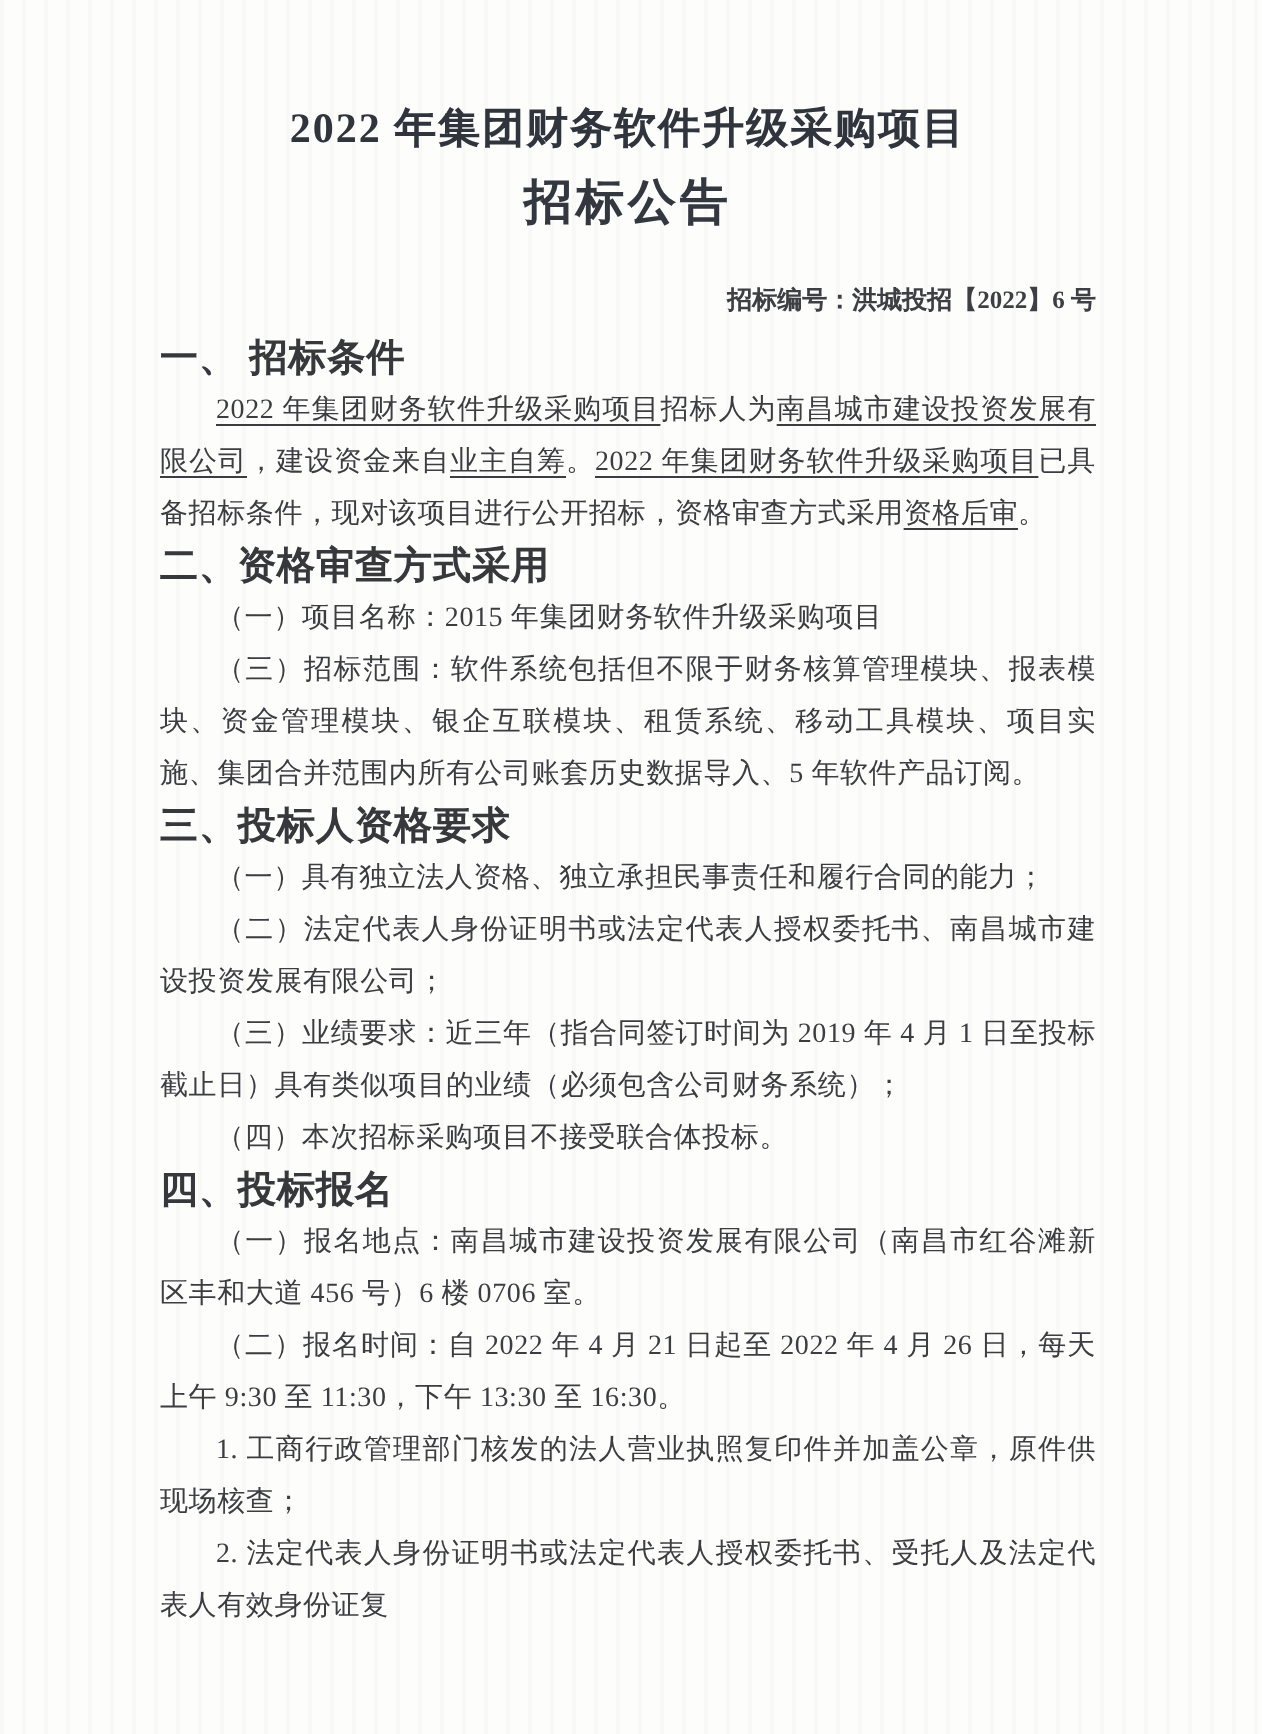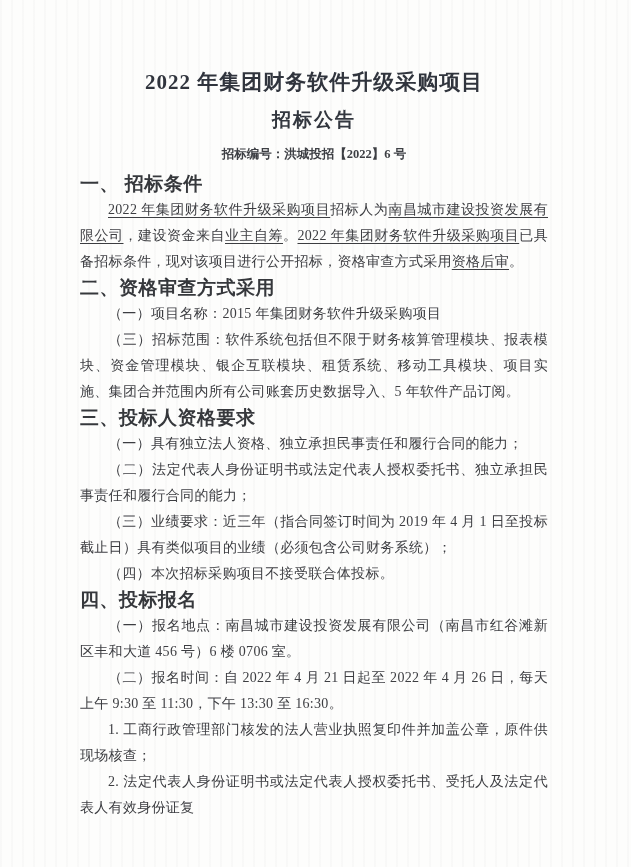--- a/index.html
+++ b/index.html
@@ -11,51 +11,51 @@
     height: 867px;
     overflow: hidden;
     background: #fcfcfb;
     font-family: "Liberation Serif", "DejaVu Serif", serif;
   }
   .page {
     position: relative;
     width: 631px;
     height: 867px;
     box-sizing: border-box;
-    padding: 67px 83px 0 80px;
+    padding: 49px 83px 0 80px;
     color: #3a3a3a;
     
     background:
       repeating-linear-gradient(90deg,
         rgba(120,120,125,0.035) 0px, rgba(120,120,125,0.035) 2px,
         rgba(255,255,255,0) 2px, rgba(255,255,255,0) 11px),
       #fdfdfc;
   }
   .doc-title {
     text-align: center;
     font-size: 21px;
     line-height: 30px;
     font-weight: bold;
     color: #30343d;
     letter-spacing: 1px;
   }
   .doc-subtitle {
     text-align: center;
-    font-size: 19px;
+    font-size: 24px;
     line-height: 28px;
     font-weight: bold;
     color: #33373f;
     margin-top: 9px;
     letter-spacing: 2px;
   }
   .doc-meta {
-    text-align: center;
+    text-align: right;
     font-size: 12.5px;
     line-height: 20px;
-    margin-top: 10px;
+    margin-top: 24px;
     color: #3d3f44;
     font-weight: 600;
   }
   .doc-body {
     margin-top: 7px;
   }
   .sec-heading {
     font-family: "Liberation Sans", "DejaVu Sans", sans-serif;
     font-size: 19px;
     font-weight: bold;
@@ -86,21 +86,21 @@
   <div class="doc-subtitle">招标公告</div>
   <div class="doc-meta">招标编号：洪城投招【2022】6 号</div>
   <div class="doc-body" id="doc-body">
       <div class="sec-heading">一、 招标条件</div>
       <p class="para"><span class="u">2022 年集团财务软件升级采购项目</span><span class="">招标人为</span><span class="u">南昌城市建设投资发展有限公司</span><span class="">，建设资金来自</span><span class="u">业主自筹</span><span class="">。</span><span class="u">2022 年集团财务软件升级采购项目</span><span class="">已具备招标条件，现对该项目进行公开招标，资格审查方式采用</span><span class="u">资格后审</span><span class="">。</span></p>
       <div class="sec-heading">二、资格审查方式采用</div>
       <p class="para"><span class="">（一）项目名称：2015 年集团财务软件升级采购项目</span></p>
       <p class="para"><span class="">（三）招标范围：软件系统包括但不限于财务核算管理模块、报表模块、资金管理模块、银企互联模块、租赁系统、移动工具模块、项目实施、集团合并范围内所有公司账套历史数据导入、5 年软件产品订阅。</span></p>
       <div class="sec-heading">三、投标人资格要求</div>
       <p class="para"><span class="">（一）具有独立法人资格、独立承担民事责任和履行合同的能力；</span></p>
-      <p class="para"><span class="">（二）法定代表人身份证明书或法定代表人授权委托书、独立承担民事责任和履行合同的能力；</span></p>
+      <p class="para"><span class="">（二）法定代表人身份证明书或法定代表人授权委托书、南昌城市建设投资发展有限公司；</span></p>
       <p class="para"><span class="">（三）业绩要求：近三年（指合同签订时间为 2019 年 4 月 1 日至投标截止日）具有类似项目的业绩（必须包含公司财务系统）；</span></p>
       <p class="para"><span class="">（四）本次招标采购项目不接受联合体投标。</span></p>
       <div class="sec-heading">四、投标报名</div>
       <p class="para"><span class="">（一）报名地点：南昌城市建设投资发展有限公司（南昌市红谷滩新区丰和大道 456 号）6 楼 0706 室。</span></p>
       <p class="para"><span class="">（二）报名时间：自 2022 年 4 月 21 日起至 2022 年 4 月 26 日，每天上午 9:30 至 11:30，下午 13:30 至 16:30。</span></p>
       <p class="para"><span class="">1. 工商行政管理部门核发的法人营业执照复印件并加盖公章，原件供现场核查；</span></p>
       <p class="para"><span class="">2. 法定代表人身份证明书或法定代表人授权委托书、受托人及法定代表人有效身份证复</span></p>
     </div>
 </div>
 

